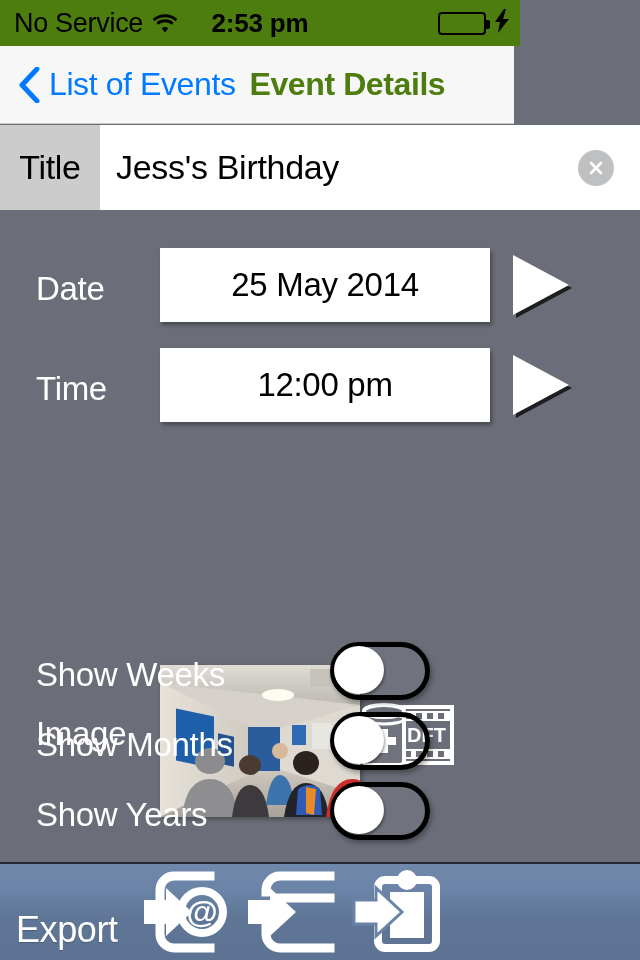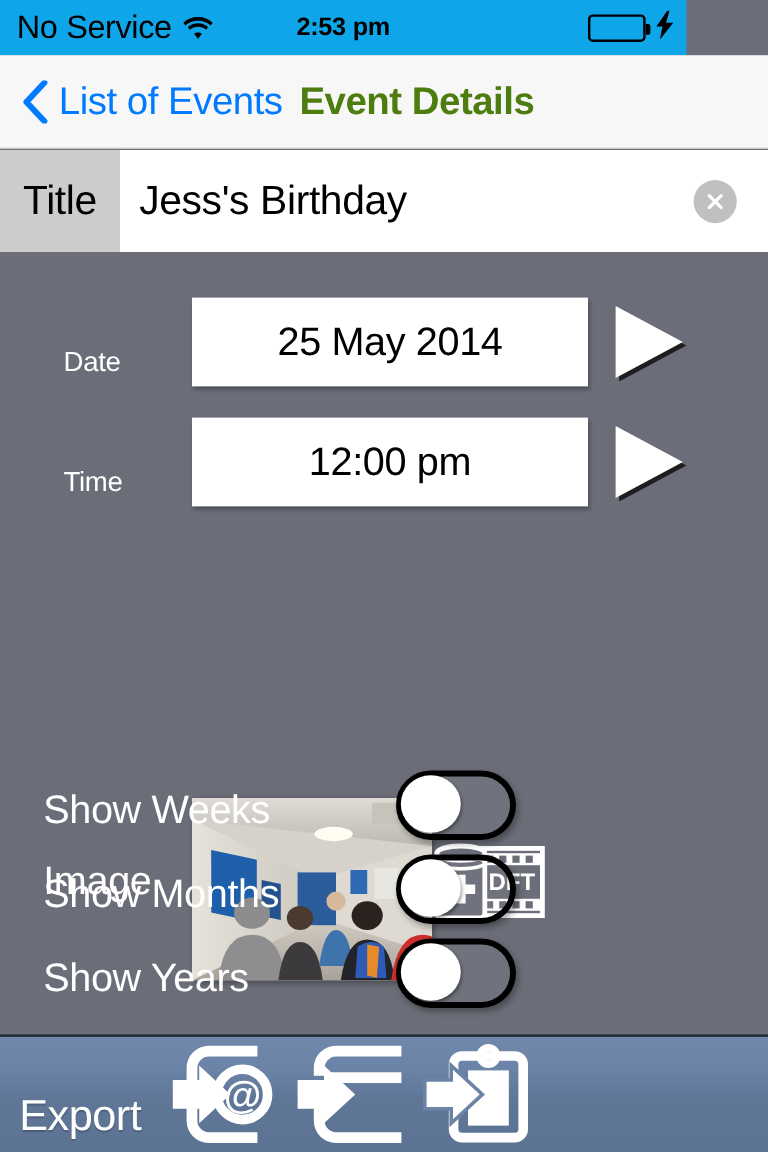--- a/index.html
+++ b/index.html
@@ -7,53 +7,53 @@
   body {
     font-family:"Liberation Sans", sans-serif;
     background:#6b6e78;
     overflow:hidden;
     -webkit-font-smoothing:antialiased;
   }
   .screen { position:relative; width:640px; height:960px; overflow:hidden; }
 
   
   .statusbar {
-    position:absolute; top:0; left:0; width:572px; height:46px;
-    background:#0ea5e9; color:#000;
+    position:absolute; top:0; left:0; width:520px; height:46px;
+    background:#4d7c0f; color:#000;
   }
   .sb-left {
     position:absolute; left:14px; top:0; height:46px;
     display:flex; align-items:center; gap:9px;
   }
   .sb-carrier { font-size:27px; letter-spacing:-0.3px; }
   .wifi { position:relative; width:26px; height:20px; }
   .wifi svg { display:block; }
   .sb-time {
     position:absolute; left:0; right:0; top:0; height:46px;
     display:flex; align-items:center; justify-content:center;
-    font-size:21px; font-weight:bold; letter-spacing:-0.2px;
+    font-size:26px; font-weight:bold; letter-spacing:-0.2px;
   }
   .sb-right {
     position:absolute; right:10px; top:0; height:46px;
     display:flex; align-items:center; gap:2px;
   }
   .battery {
     position:relative; width:48px; height:23px;
     border:2px solid #000; border-radius:4px; padding:2px;
   }
   .battery .fill { width:100%; height:100%; background:#4cd964; border-radius:1px; }
   .battery:after {
     content:""; position:absolute; right:-6px; top:6px;
     width:4px; height:9px; background:#000; border-radius:0 2px 2px 0;
   }
   .bolt { font-size:22px; line-height:1; margin-left:6px; }
 
   
   .navbar {
-    position:absolute; top:46px; left:0; width:640px; height:78px;
+    position:absolute; top:46px; left:0; width:514px; height:78px;
     background:#f7f7f7; border-bottom:1px solid #c8c8c8;
     display:flex; align-items:center;
   }
   .back-btn {
     display:flex; align-items:center; margin-left:18px; cursor:pointer;
   }
   .chev { width:22px; height:36px; margin-right:9px; }
   .back-label { color:#007aff; font-size:32px; letter-spacing:-0.4px; }
   .nav-title {
     color:#4d7c0f; font-size:32px; font-weight:bold; margin-left:14px; letter-spacing:-0.4px;
@@ -85,22 +85,22 @@
   }
   .clear-btn svg { display:block; }
 
   
   .body-area {
     position:absolute; top:210px; left:0; width:640px; height:652px; background:#6b6e78;
   }
 
   .field-row { position:absolute; left:0; width:640px; height:74px; }
   .field-label {
-    position:absolute; left:36px; top:16px; height:74px; display:flex; align-items:center;
-    color:#ffffff; font-size:23px; letter-spacing:-0.3px;margin-left:17px;
+    position:absolute; left:36px; top:4px; height:74px; display:flex; align-items:center;
+    color:#ffffff; font-size:33px; letter-spacing:-0.3px;
   }
   .field-box {
     position:absolute; left:160px; top:0; width:330px; height:74px;
     background:#fff; display:flex; align-items:center; justify-content:center;
     font-size:33px; color:#000; letter-spacing:-0.3px;
     box-shadow:2px 3px 4px rgba(0,0,0,0.35);
   }
   .arrow-btn {
     position:absolute; left:505px; top:3px; width:70px; height:70px; cursor:pointer;
   }

